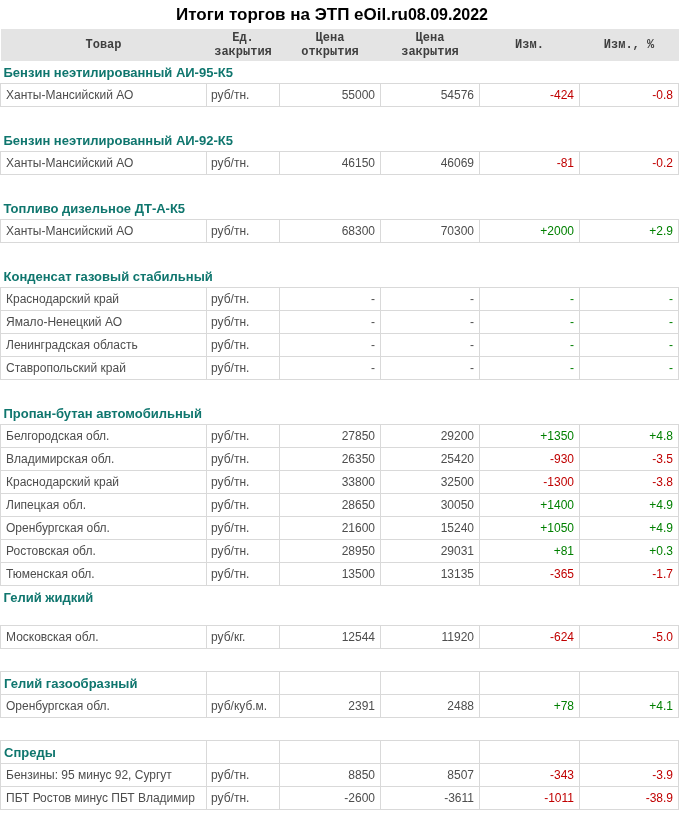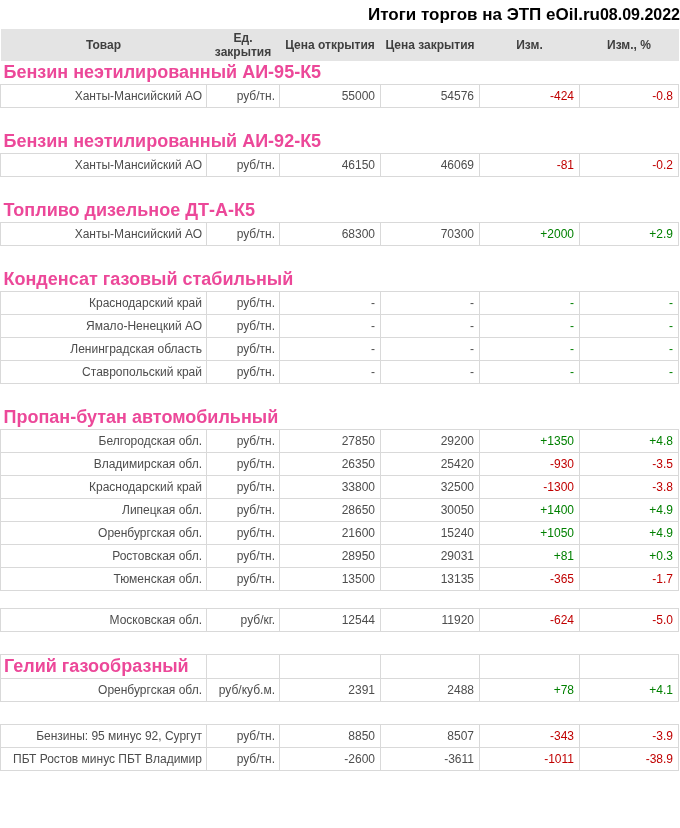--- a/index.html
+++ b/index.html
@@ -12,23 +12,23 @@
   html,body{margin:0;padding:0;background:#ffffff;}
   body{
     width:680px;
     font-family:"Liberation Sans","DejaVu Sans",sans-serif;
     color:var(--txt);
     -webkit-font-smoothing:antialiased;
   }
   .page{width:680px;}
   .title-bar{
     display:flex;
-    justify-content:flex-end;
+    justify-content:center;
     align-items:flex-end;
-    padding:4px 0 4px 3px;
+    padding:4px 19px 4px 3px;
     height:21px;
   }
   .title{
     margin:0;
     font-size:17px;
     font-weight:bold;
     color:#000000;
     line-height:20px;
     letter-spacing:0;
   }
@@ -46,54 +46,55 @@
   }
   col.c-product{width:206px;}
   col.c-unit{width:73px;}
   col.c-open{width:101px;}
   col.c-close{width:99px;}
   col.c-chg{width:100px;}
   col.c-pct{width:99px;}
   thead tr{
     background:var(--hdr-bg);
     height:22px;
+    font-family:Liberation Mono, monospace;
   }
   th{
     font-weight:bold;
     color:#3f3f3f;
     text-align:center;
     vertical-align:middle;
     font-size:12px;
     line-height:14px;
     padding:2px 4px;
   }
   td{
     vertical-align:middle;
     padding:1px 4px;
   }
   tr.section td{height:20px;}
   td.sec-title{
     font-weight:bold;
-    color:#ec4899;
-    font-size:18px;
+    color:#0f766e;
+    font-size:13px;
     padding-left:3px;
     white-space:nowrap;
     overflow:hidden;
   }
   tr.section.cells td{border:1px solid var(--border);}
   tr.data td{
     border:1px solid var(--border);
     height:20px;
   }
   td.product{
-    text-align:right;
+    text-align:left;
     padding-left:5px;
     line-height:14px;
   }
-  td.unit{text-align:right;}
+  td.unit{text-align:left;}
   td.num{
     text-align:right;
     padding-right:5px;
   }
   .pos{color:var(--pos);}
   .neg{color:var(--neg);}
   tr.gap td{
     height:20px;
     border:none;
     background:#ffffff;
@@ -266,20 +267,23 @@
           <td class="num pos">+0.3</td>
         </tr>
         <tr class="data">
           <td class="product">Тюменская обл.</td>
           <td class="unit">руб/тн.</td>
           <td class="num">13500</td>
           <td class="num">13135</td>
           <td class="num neg">-365</td>
           <td class="num neg">-1.7</td>
         </tr>
+        <tr class="section">
+          <td class="sec-title" colspan="6">Гелий жидкий</td>
+        </tr>
         <tr class="spacer">
           <td colspan="6"></td>
         </tr>
         <tr class="data">
           <td class="product">Московская обл.</td>
           <td class="unit">руб/кг.</td>
           <td class="num">12544</td>
           <td class="num">11920</td>
           <td class="num neg">-624</td>
           <td class="num neg">-5.0</td>
@@ -299,20 +303,28 @@
           <td class="product">Оренбургская обл.</td>
           <td class="unit">руб/куб.м.</td>
           <td class="num">2391</td>
           <td class="num">2488</td>
           <td class="num pos">+78</td>
           <td class="num pos">+4.1</td>
         </tr>
         <tr class="gap">
           <td colspan="6"></td>
         </tr>
+        <tr class="section cells">
+          <td class="sec-title">Спреды</td>
+          <td></td>
+          <td></td>
+          <td></td>
+          <td></td>
+          <td></td>
+        </tr>
         <tr class="data">
           <td class="product">Бензины: 95 минус 92, Сургут</td>
           <td class="unit">руб/тн.</td>
           <td class="num">8850</td>
           <td class="num">8507</td>
           <td class="num neg">-343</td>
           <td class="num neg">-3.9</td>
         </tr>
         <tr class="data">
           <td class="product">ПБТ Ростов минус ПБТ Владимир</td>

